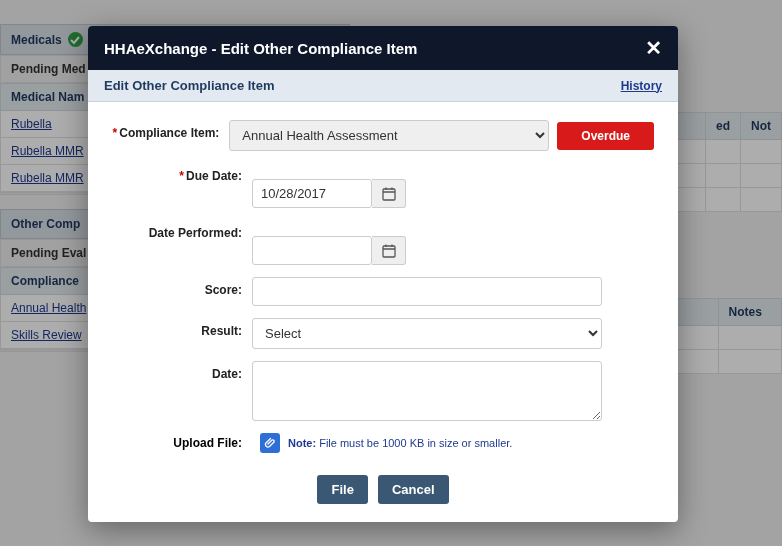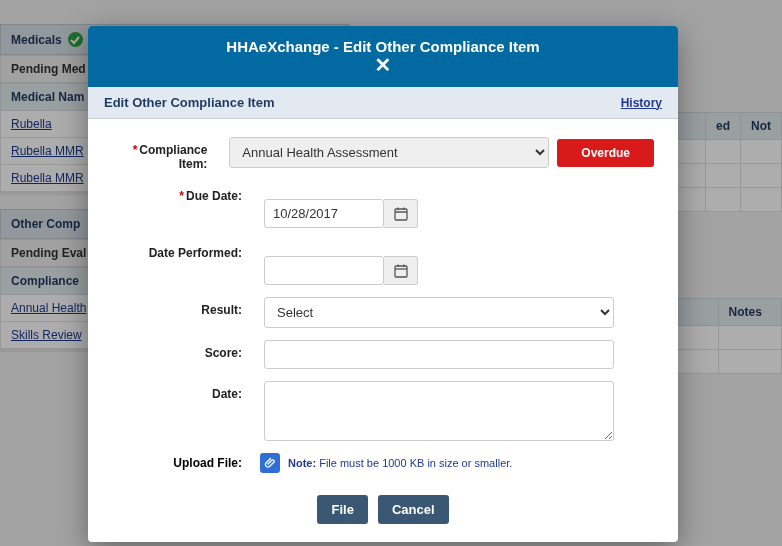--- a/index.html
+++ b/index.html
@@ -67,49 +67,48 @@
     position: absolute;
     top: 26px;
     left: 88px;
     width: 590px;
     background: #fff;
     border-radius: 4px;
     box-shadow: 0 8px 30px rgba(0,0,0,0.38);
     overflow: hidden;
   }
   .modal-title {
-    background: #0369a1;
+    background: #0f172a;
     color: #fff;
     padding: 12px 16px;
     font-size: 15px;
     font-weight: bold;
     display: flex;
     justify-content: space-between;
     align-items: center;
-    flex-direction: column;
   }
   .modal-title .close {
     cursor: pointer;
     font-size: 20px;
     line-height: 1;
   }
   .modal-sub {
     background: #e3e9f0;
     color: #1f3a5f;
     padding: 8px 16px;
     font-size: 13px;
     font-weight: bold;
     display: flex;
     justify-content: space-between;
     align-items: center;
     border-bottom: 1px solid #c8d0da;
   }
   .modal-sub a { color: #1f3a8f; text-decoration: underline; font-weight: bold; font-size: 12px;}
   .modal-body { padding: 18px 24px 12px 24px; }
-  .form-row { display: flex; align-items: flex-start; margin-bottom: 12px; gap: 12px; }
+  .form-row { display: flex; align-items: flex-start; margin-bottom: 12px; }
   .form-label {
     width: 140px;
     text-align: right;
     padding-right: 10px;
     padding-top: 6px;
     font-size: 12px;
     font-weight: bold;
     color: #222;
   }
   .form-label .req { color: #c00; margin-right: 2px;}
@@ -324,32 +323,32 @@
                 <line x1="1" y1="5" x2="13" y2="5" stroke="#555" stroke-width="1.3"></line>
                 <line x1="4" y1="0.5" x2="4" y2="3" stroke="#555" stroke-width="1.3"></line>
                 <line x1="10" y1="0.5" x2="10" y2="3" stroke="#555" stroke-width="1.3"></line>
               </svg>
           </div>
         </div>
       </div>
     </div>
 
     <div class="form-row">
+      <div class="form-label">Score:</div>
+      <div class="form-ctl">
+        <input type="text" class="score-inp" value="" style="">
+      </div>
+    </div>
+
+    <div class="form-row">
       <div class="form-label">Result:</div>
       <div class="form-ctl">
         <select class="sel-full2">
           <option>Select</option>
         </select>
-      </div>
-    </div>
-
-    <div class="form-row">
-      <div class="form-label">Score:</div>
-      <div class="form-ctl">
-        <input type="text" class="score-inp" value="" style="">
       </div>
     </div>
 
     <div class="form-row">
       <div class="form-label">Date:</div>
       <div class="form-ctl">
         <textarea class="notes-ta" style=""></textarea>
       </div>
     </div>
 

